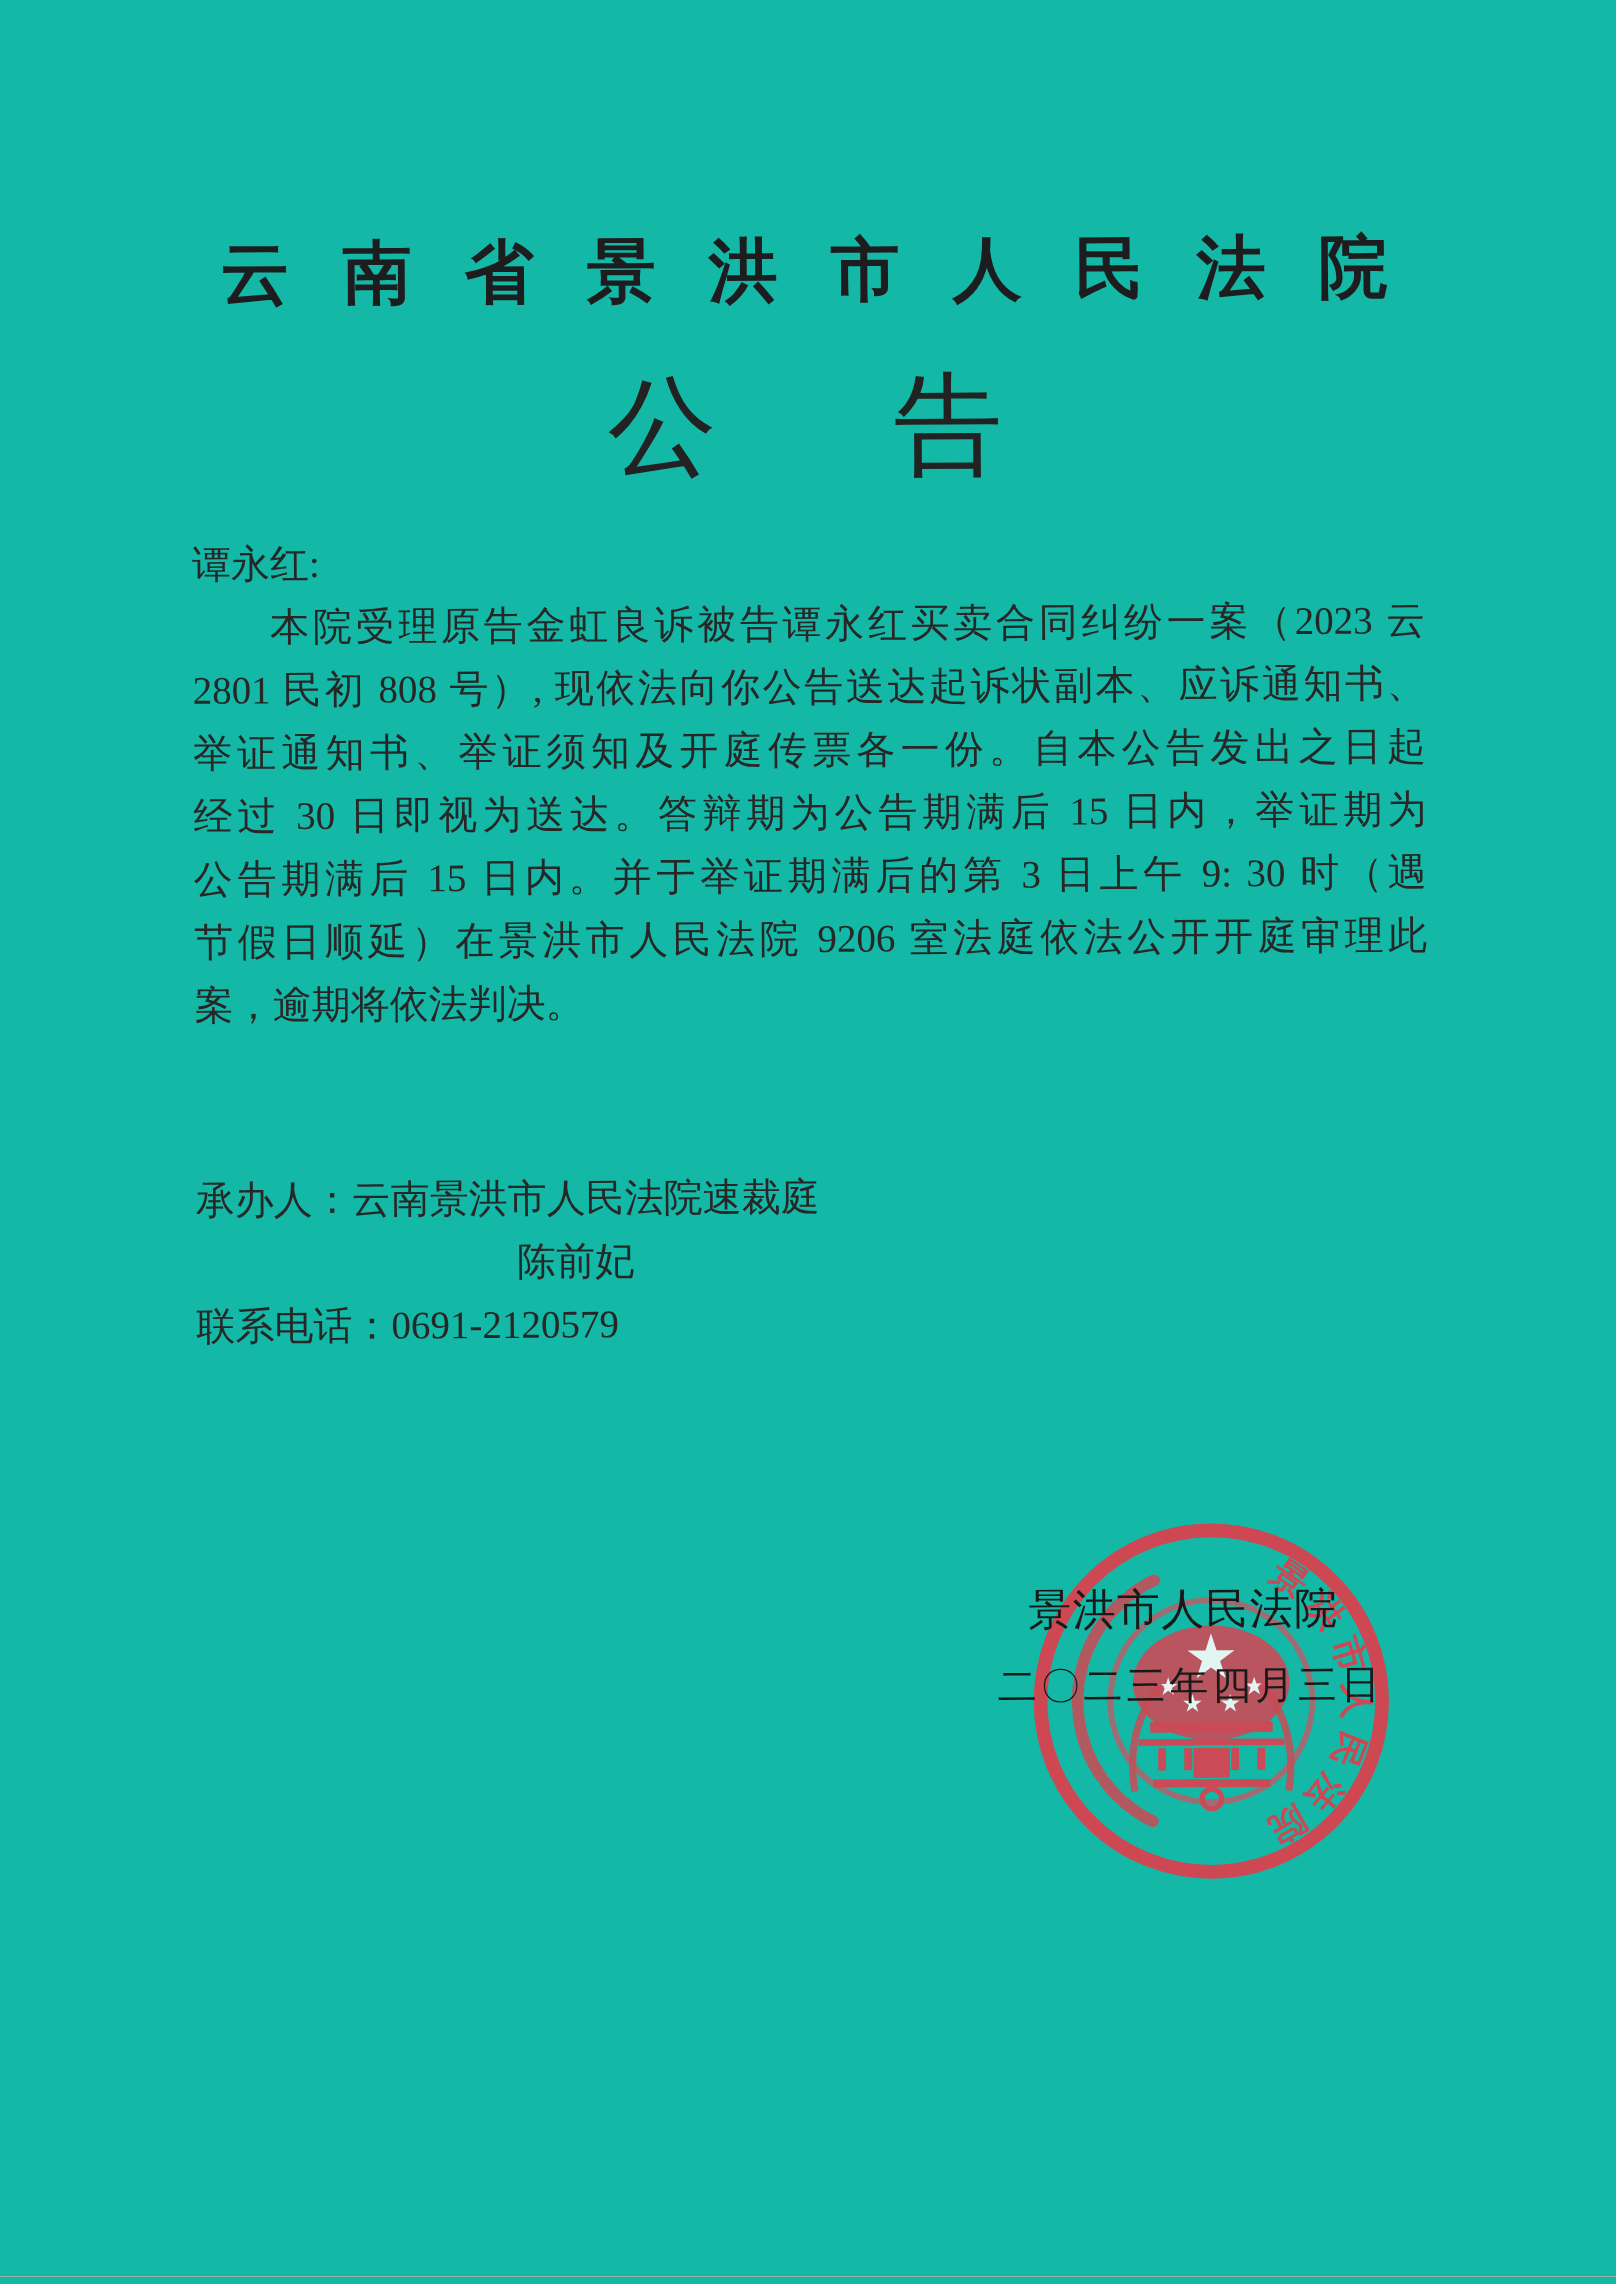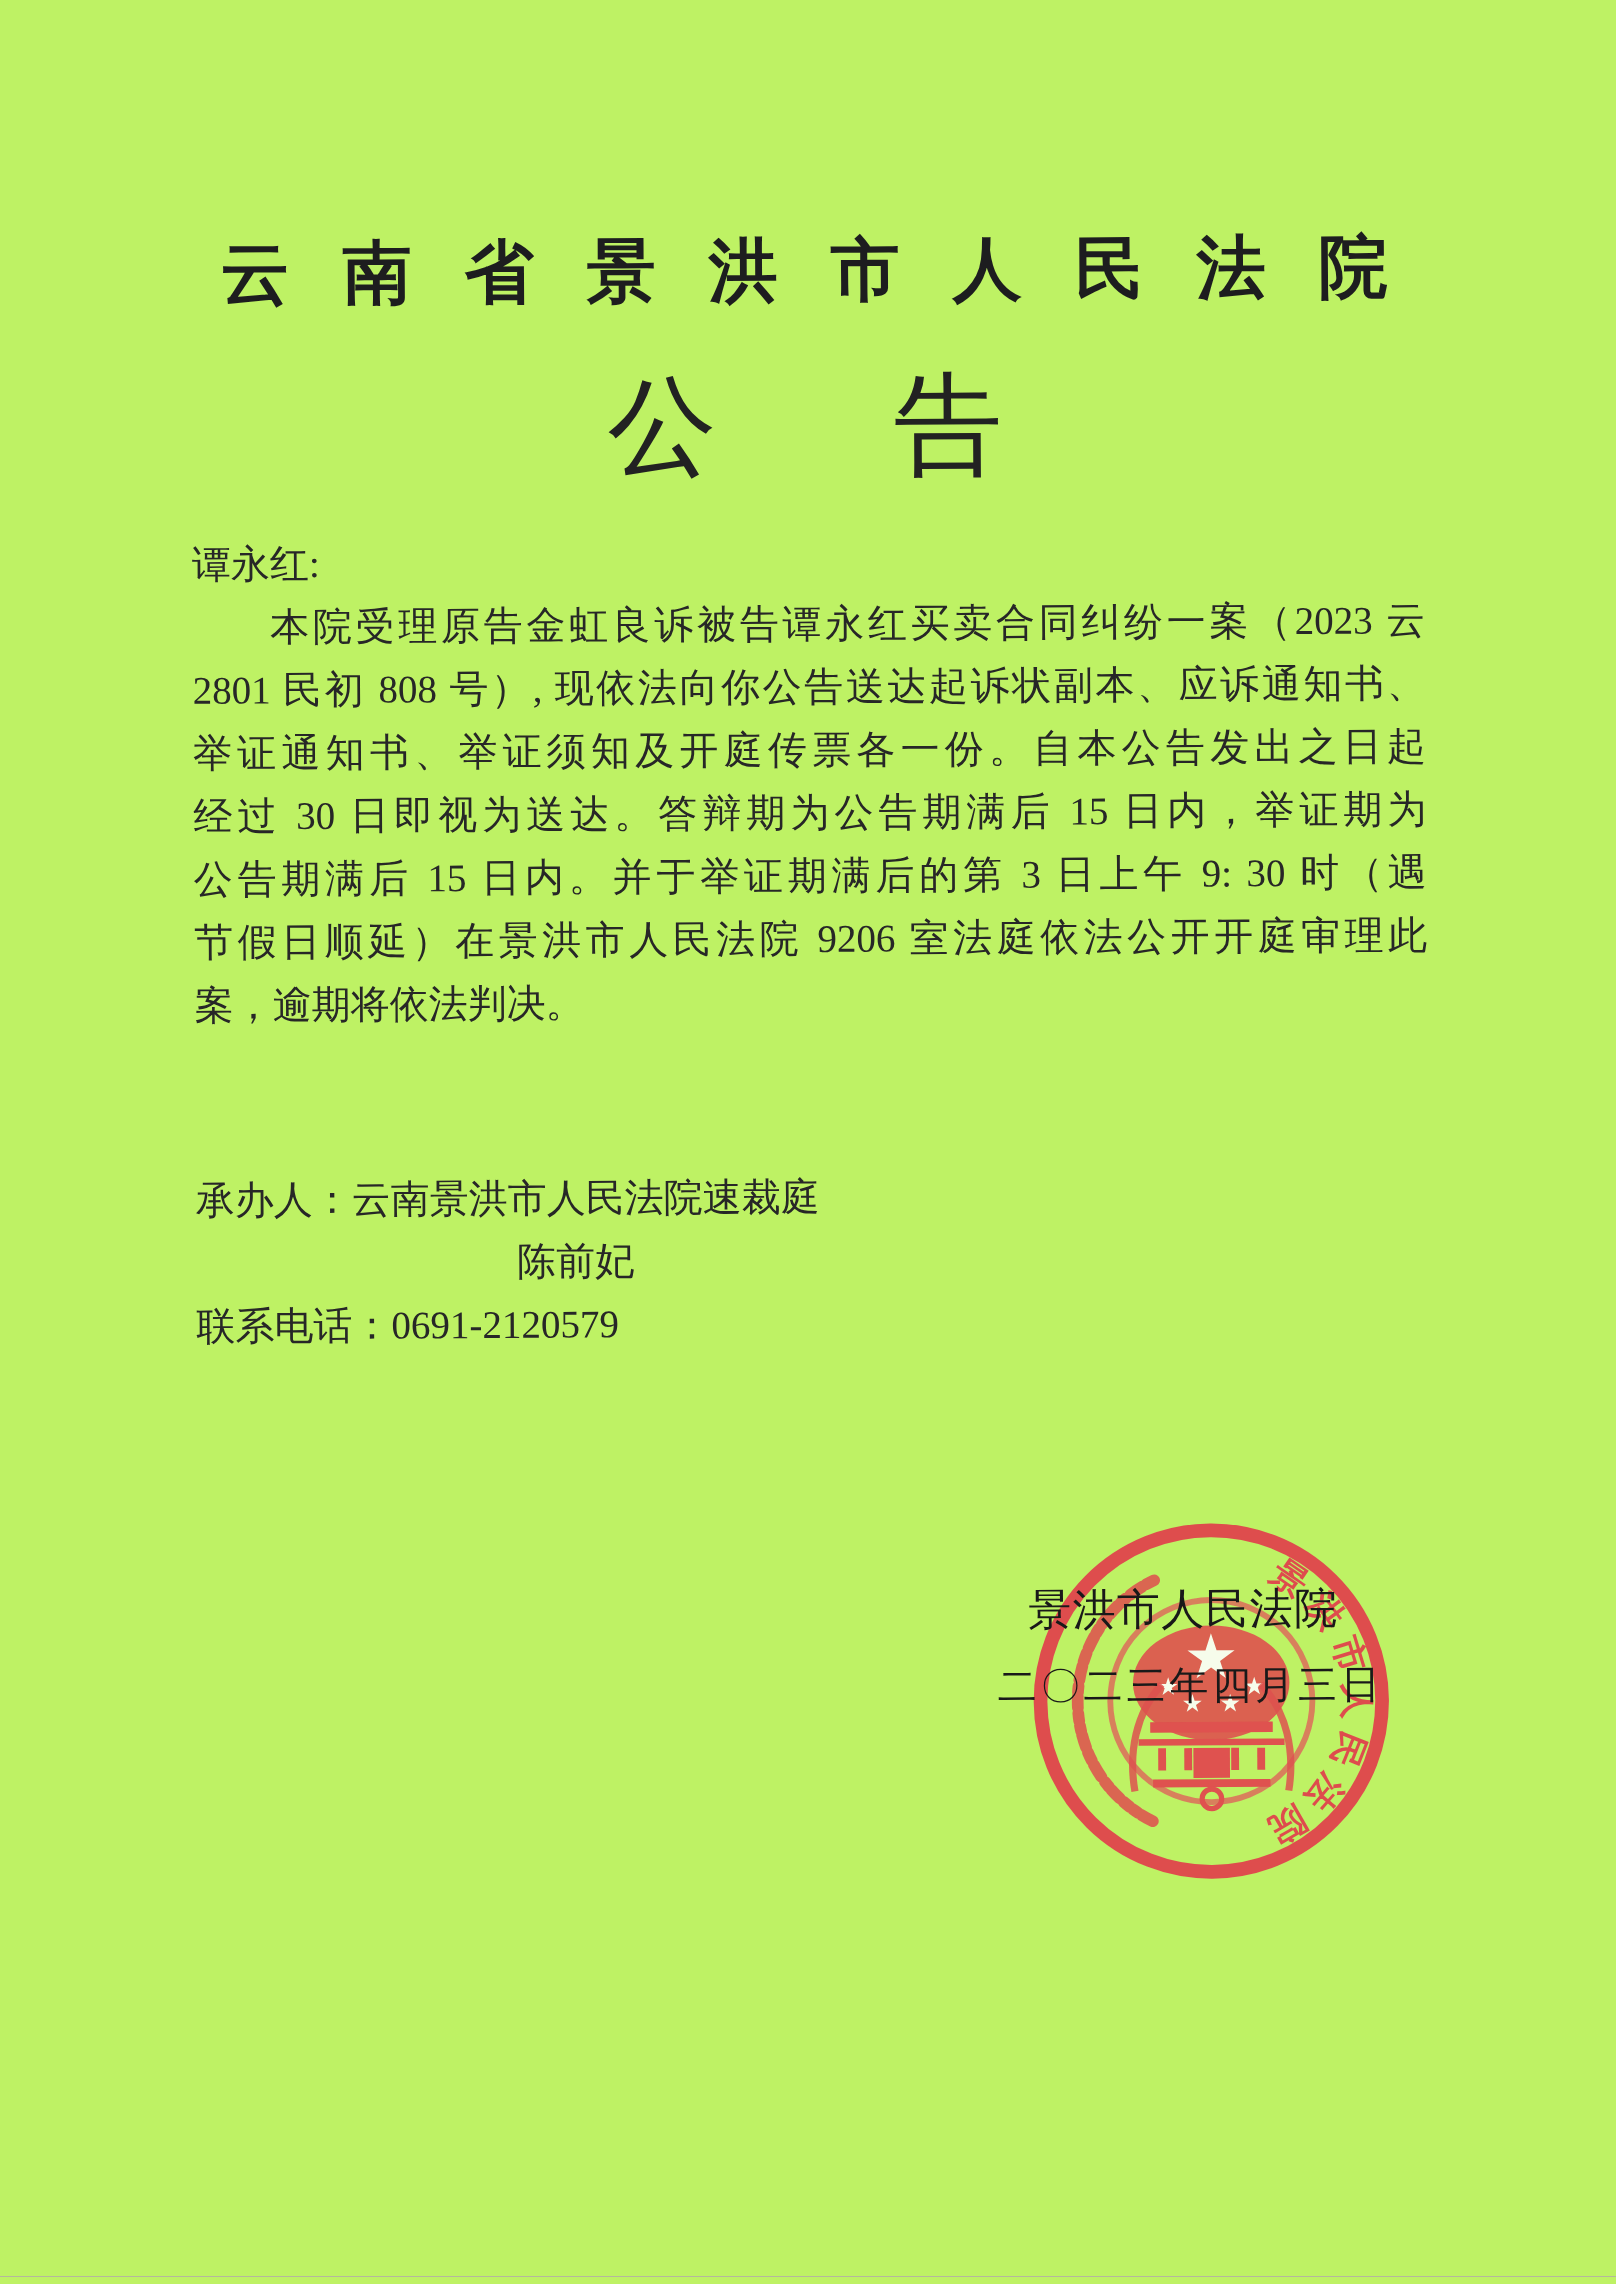--- a/index.html
+++ b/index.html
@@ -1,19 +1,19 @@
 <!DOCTYPE html>
 <html style="font-size:10.4px"><head>
 <meta charset="utf-8">
 <style>
   html,body{margin:0;padding:0;background:#ffffff;}
   .page{
     position:relative;
     width:1616px;height:2284px;
-    background:#bef264;
+    background:#14b8a6;
     overflow:hidden;
     font-family:"Liberation Serif","DejaVu Serif",serif;
     color:#262626;
   }
   .scan-rotate{
     position:absolute;left:0;top:0;width:100%;height:100%;
     transform:rotate(-0.35deg);
     transform-origin:50% 40%;
   }
   .court-title{

